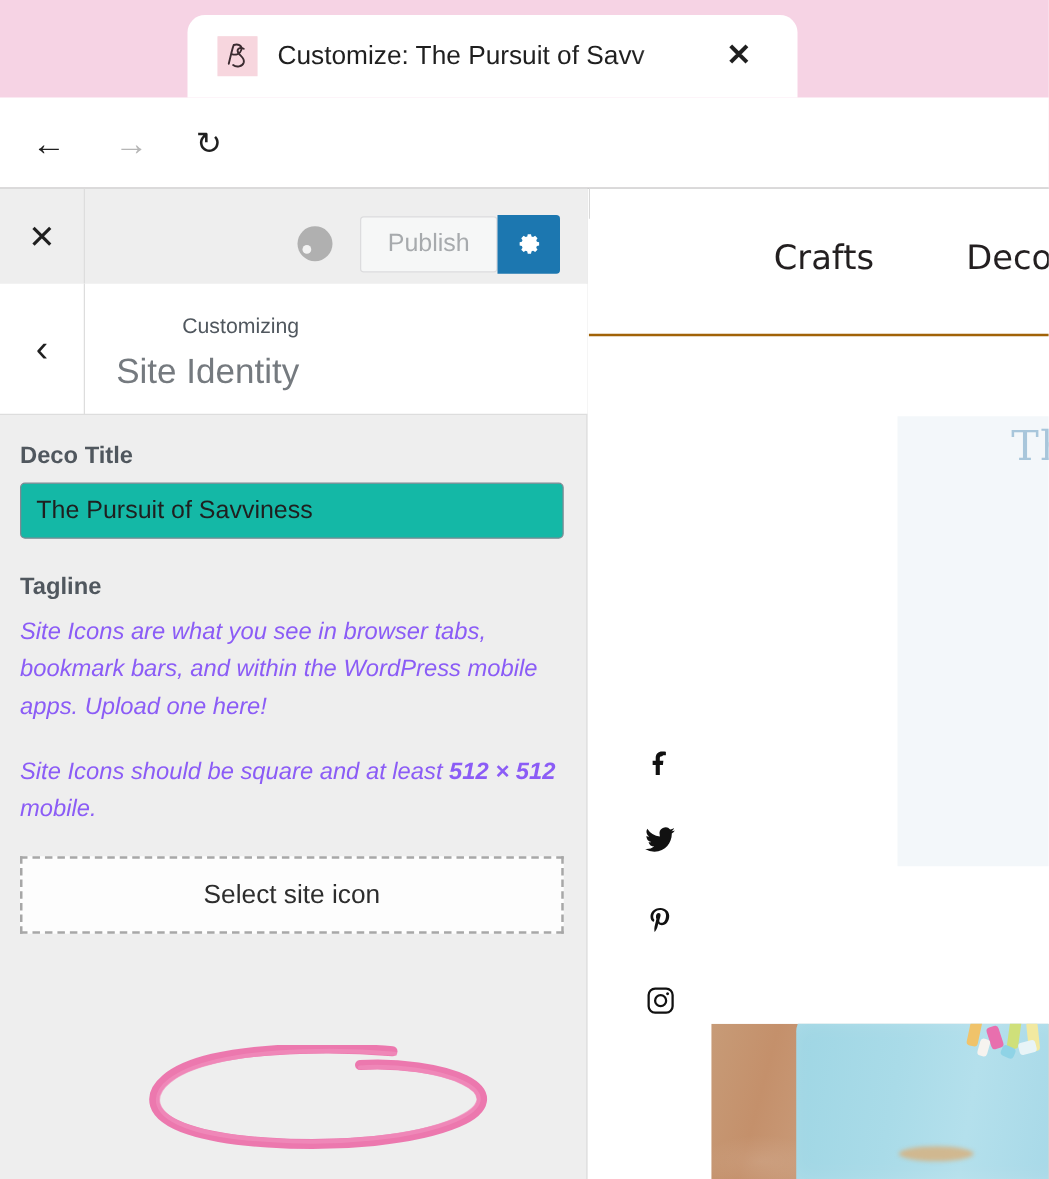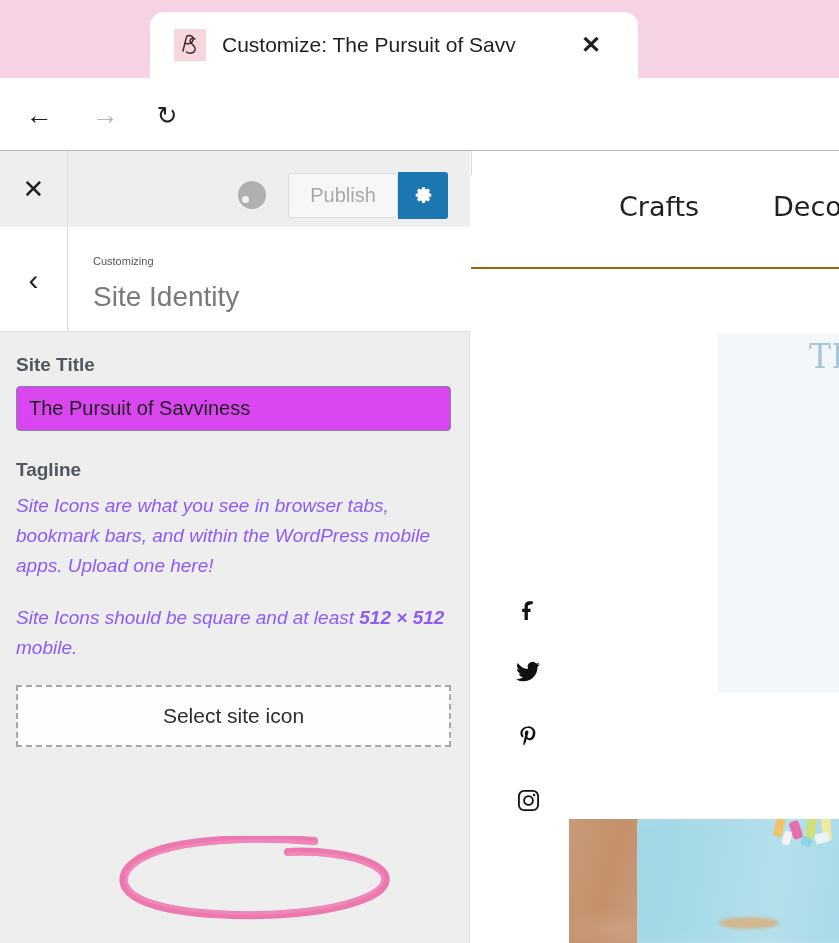--- a/index.html
+++ b/index.html
@@ -242,23 +242,24 @@
     justify-content: center;
     font-size: 30px;
     color: #1f1f1f;
   }
   #section-meta {
     position: absolute;
     left: 93px;
     top: 22px;
   }
   #section-eyebrow {
-    font-size: 11px;
+    font-size: 17px;
     color: #50575e;
     line-height: 24px;
+    text-align: right;
   }
   #section-heading {
     font-size: 28px;
     color: #757a7f;
     line-height: 40px;
     font-weight: 400;
     margin-top: 4px;
   }
 
   
@@ -274,21 +275,21 @@
     font-weight: bold;
     color: #50575e;
     margin-bottom: 10px;
   }
   .text-input {
     display: block;
     width: 435px;
     height: 45px;
     border: 1px solid #7e8993;
     border-radius: 4px;
-    background: #d946ef;
+    background: #14b8a6;
     font-size: 20px;
     font-family: "Liberation Sans", sans-serif;
     color: #1f1f1f;
     padding: 12px 12px;
     margin-bottom: 28px;
   }
   .help-text {
     font-size: 19px;
     font-style: italic;
     color: #8b5cf6;
@@ -498,21 +499,21 @@
     <div id="section-title-row">
       <div id="back-section-button">‹</div>
       <div id="section-meta">
         <div id="section-eyebrow">Customizing</div>
         <div id="section-heading">Site Identity</div>
       </div>
     </div>
 
     <div id="controls">
 
-      <div class="control-label">Site Title</div>
+      <div class="control-label">Deco Title</div>
       <input class="text-input" type="text" id="site-title-input" value="The Pursuit of Savviness" style="">
 
       <div class="control-label">Tagline</div>
 
 
       <div class="help-text">Site Icons are what you see in browser tabs, bookmark bars, and within the WordPress mobile apps. Upload one here!</div>
 
       <div class="help-text"><span>Site Icons should be square and at least </span><b>512 × 512</b><span> mobile.</span></div>
 
       <div id="site-icon-dropzone">

